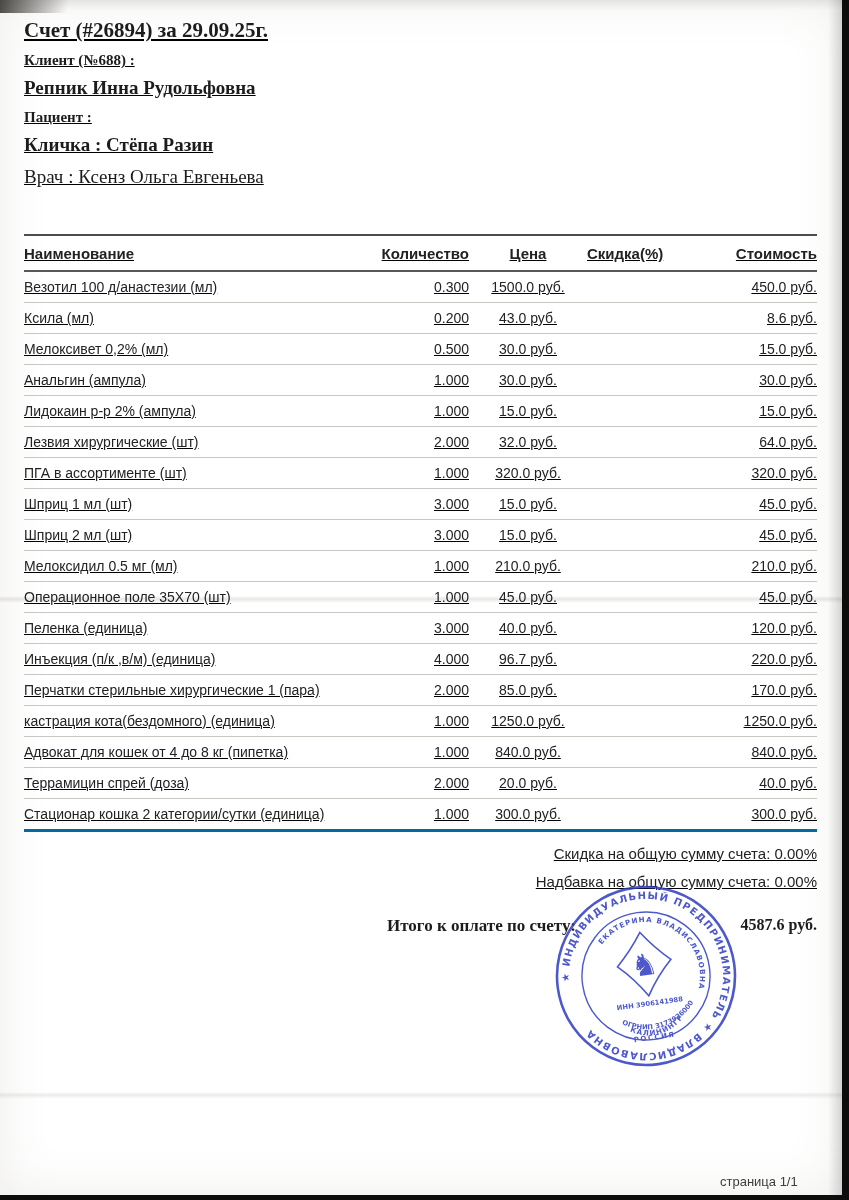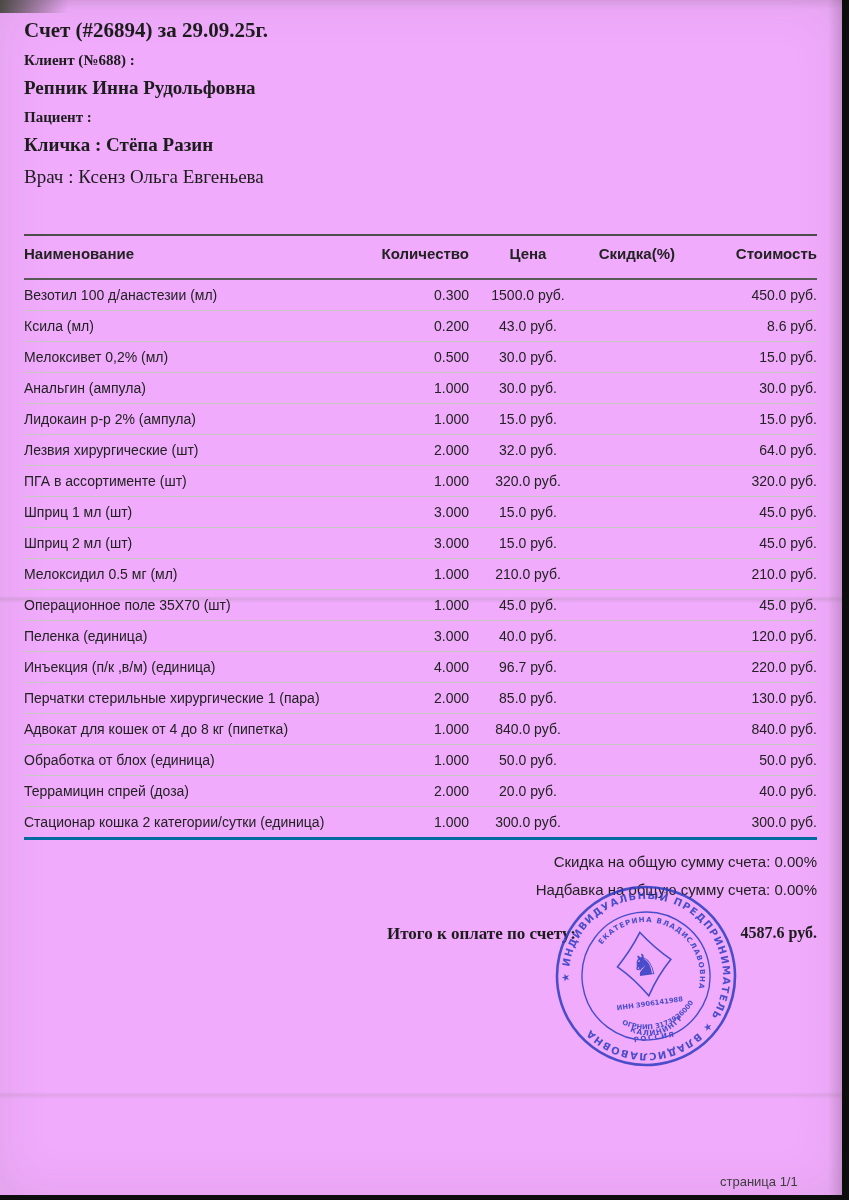--- a/index.html
+++ b/index.html
@@ -3,22 +3,23 @@
 <meta charset="utf-8">
 <style>
   html,body{margin:0;padding:0;}
   body{
     width:849px;height:1200px;position:relative;overflow:hidden;
     background:#0d0d0d;
     font-family:"Liberation Sans", sans-serif;
   }
   .paper{
     position:absolute;left:0;top:0;width:842px;height:1195px;
-    background:#f0abfc;
+    background:#ffffff;
     box-shadow: inset 0 0 50px rgba(90,80,60,.10);
+    text-decoration: underline;
   }
   .paper::before{
     content:'';position:absolute;inset:0;pointer-events:none;
     background:
       linear-gradient(to bottom, transparent 596px, rgba(110,105,95,.16) 599px, transparent 603px),
       linear-gradient(to bottom, transparent 1092px, rgba(110,105,95,.13) 1095px, transparent 1099px),
       linear-gradient(to left, rgba(0,0,0,.14), rgba(0,0,0,0) 14px),
       linear-gradient(to bottom, rgba(0,0,0,.08), rgba(0,0,0,0) 10px);
   }
   .corner-shadow{
@@ -28,30 +29,30 @@
   .content{position:relative;padding:18px 25px 0 24px;color:#1c1c1c;}
 
   .title{font:bold 21px "Liberation Serif", serif;margin:0 0 9px;}
   .lbl{font:bold 15px "Liberation Serif", serif;margin:0 0 8px;}
   .big{font:bold 19px "Liberation Serif", serif;margin:0 0 10px;}
   .doctor{font:19px "Liberation Serif", serif;margin:0;}
 
   table.invoice{width:100%;border-collapse:collapse;color:#222;margin-top:46px;}
   table.invoice thead th{
     border-top:2px solid #4c4c4a;border-bottom:2px solid #585856;
-    font-size:15px;font-weight:bold;padding:9px 0 16px;white-space:nowrap;
+    font-size:15px;font-weight:bold;padding:9px 0 8px;white-space:nowrap;
   }
   table.invoice tbody td{
     border-bottom:1px solid #c7c6c1;padding:7px 0;font-size:14px;
   }
   table.invoice tbody tr:last-child td{border-bottom:3px solid #0369a1;}
   th.col-name{text-align:left;}
   th.col-qty, td.col-qty{width:92px;text-align:right;margin-left:44px;}
   th.col-price, td.col-price{width:118px;text-align:center;white-space:nowrap;}
-  th.col-discount, td.col-discount{width:88px;text-align:right;white-space:nowrap;}
+  th.col-discount, td.col-discount{width:88px;text-align:left;white-space:nowrap;}
   th.col-cost, td.col-cost{width:142px;text-align:right;white-space:nowrap;}
   td.col-name{padding-right:6px;}
   td.col-name.small{font-size:10.5px;}
 
   .summary{margin-top:13px;text-align:right;font-size:15px;color:#222;}
   .summary p{margin:0 0 11px;}
 
   .total-row{position:relative;margin-top:24px;height:32px;}
   .total-label{position:absolute;left:363px;top:2px;font:bold 17px "Liberation Serif", serif;}
   .total-value{position:absolute;right:0;top:2px;font:bold 16px "Liberation Serif", serif;}
@@ -178,35 +179,35 @@
             <td class="col-qty">4.000</td>
             <td class="col-price">96.7 руб.</td>
             <td class="col-discount"></td>
             <td class="col-cost">220.0 руб.</td>
           </tr>
           <tr>
             <td class="col-name">Перчатки стерильные хирургические 1 (пара)</td>
             <td class="col-qty">2.000</td>
             <td class="col-price">85.0 руб.</td>
             <td class="col-discount"></td>
-            <td class="col-cost">130.0 руб.</td>
+            <td class="col-cost">170.0 руб.</td>
+          </tr>
+          <tr>
+            <td class="col-name">кастрация кота(бездомного) (единица)</td>
+            <td class="col-qty">1.000</td>
+            <td class="col-price">1250.0 руб.</td>
+            <td class="col-discount"></td>
+            <td class="col-cost">1250.0 руб.</td>
           </tr>
           <tr>
             <td class="col-name">Адвокат для кошек от 4 до 8 кг (пипетка)</td>
             <td class="col-qty">1.000</td>
             <td class="col-price">840.0 руб.</td>
             <td class="col-discount"></td>
             <td class="col-cost">840.0 руб.</td>
-          </tr>
-          <tr>
-            <td class="col-name">Обработка от блох (единица)</td>
-            <td class="col-qty">1.000</td>
-            <td class="col-price">50.0 руб.</td>
-            <td class="col-discount"></td>
-            <td class="col-cost">50.0 руб.</td>
           </tr>
           <tr>
             <td class="col-name">Террамицин спрей  (доза)</td>
             <td class="col-qty">2.000</td>
             <td class="col-price">20.0 руб.</td>
             <td class="col-discount"></td>
             <td class="col-cost">40.0 руб.</td>
           </tr>
           <tr>
             <td class="col-name">Стационар кошка  2 категории/сутки (единица)</td>

